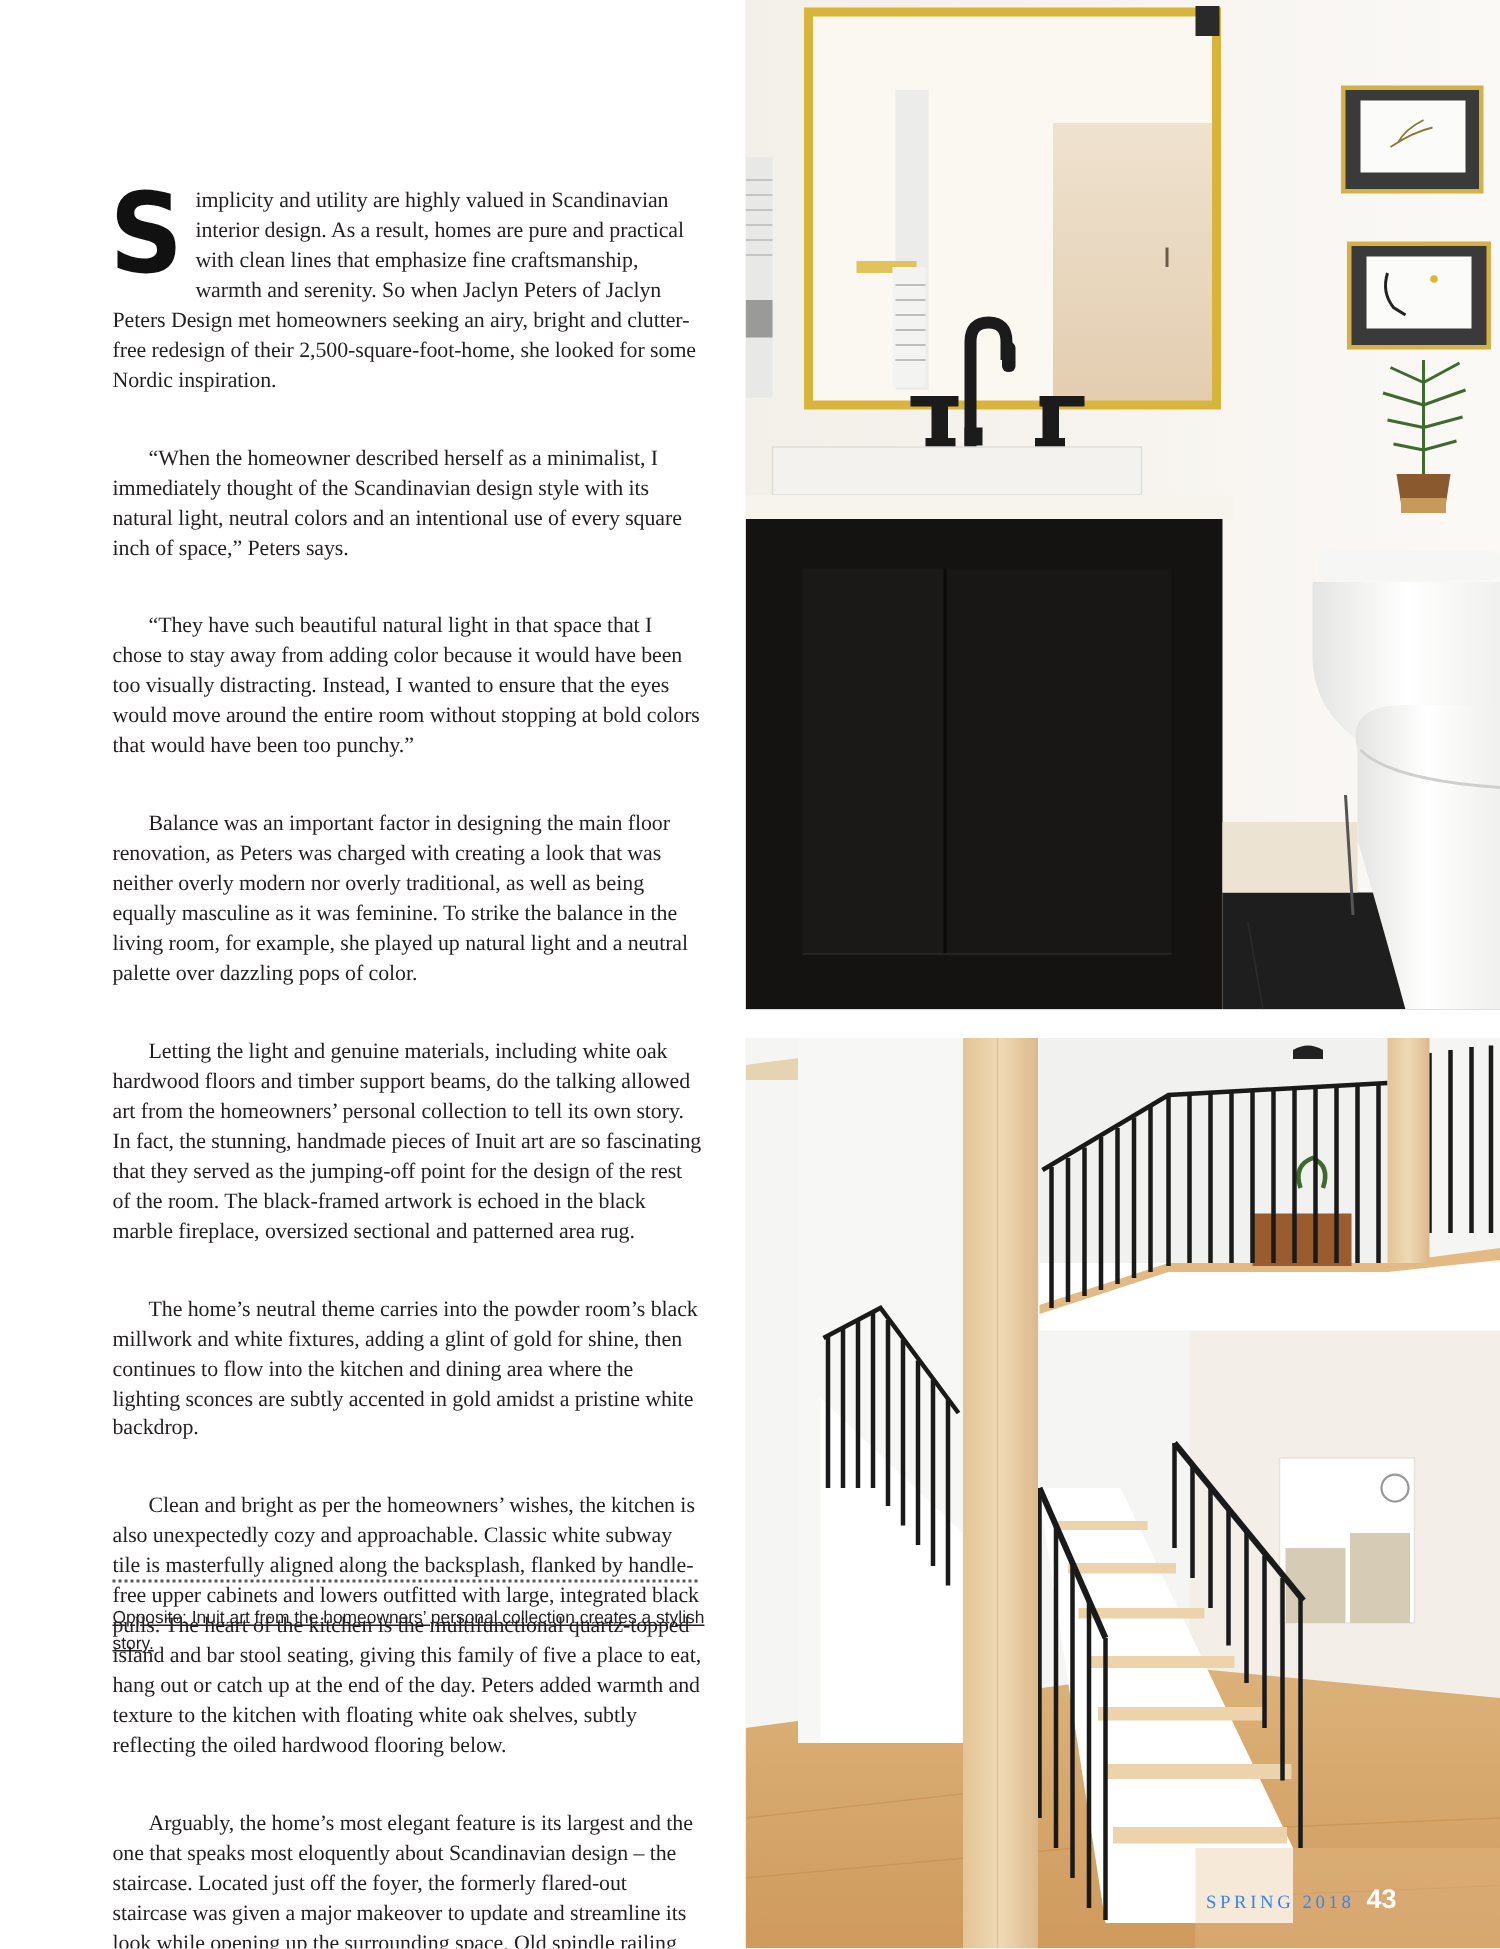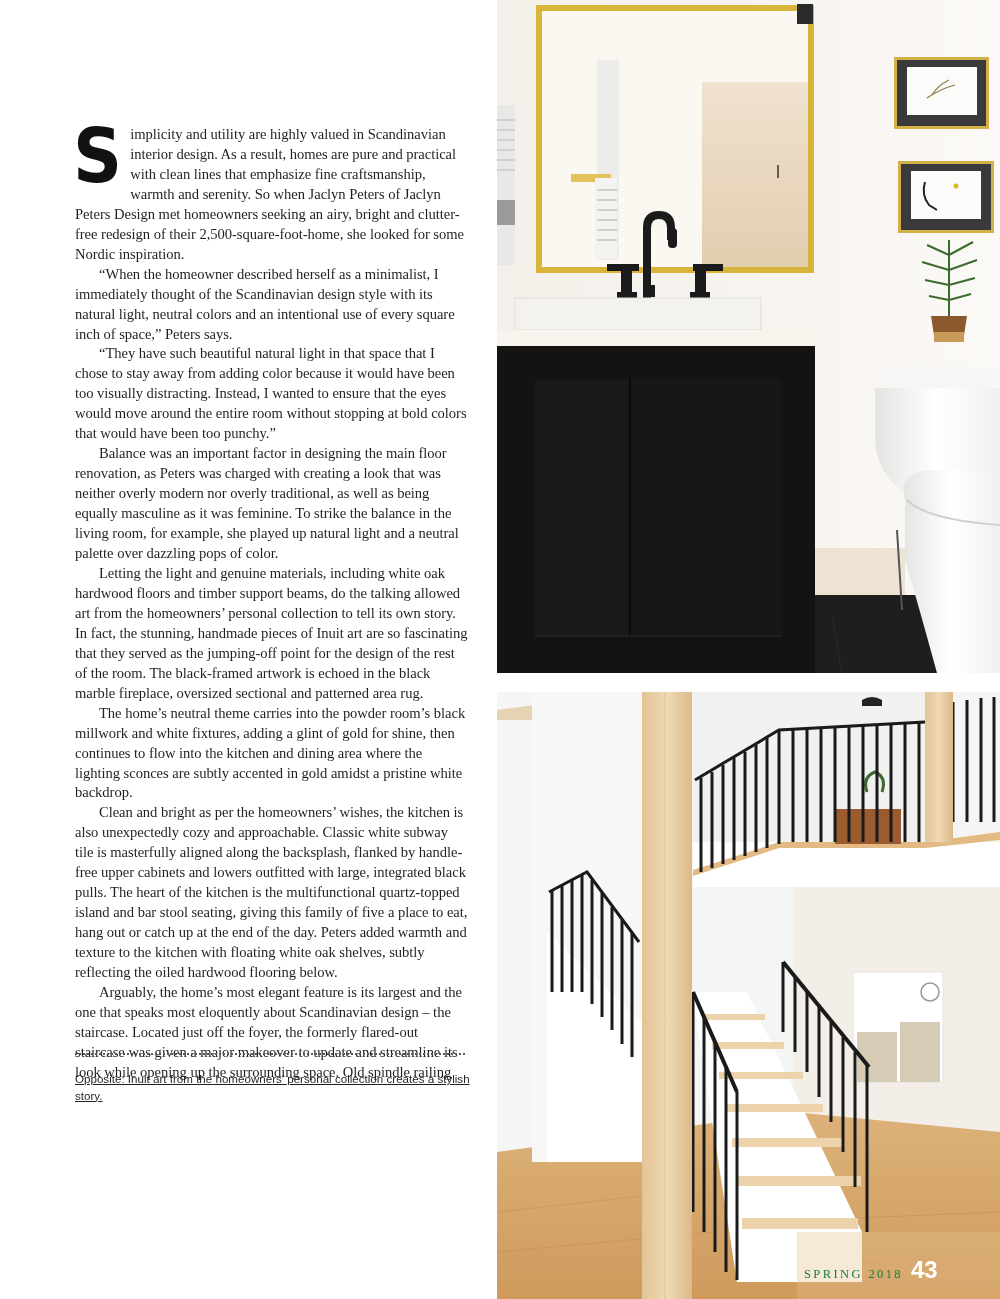--- a/index.html
+++ b/index.html
@@ -6,21 +6,21 @@
   html, body { width: 1000px; height: 1299px; background: #ffffff; overflow: hidden; }
   body { position: relative; font-family: "Liberation Serif", "DejaVu Serif", serif; color: #231f20; }
 
   
   .column {
     position: absolute; left: 75px; top: 125px; width: 394px;
     font-size: 14.6px; line-height: 19.95px; letter-spacing: -0.05px;
     text-align: left;
   }
   .column p { margin: 0; }
-  .column p.indent { text-indent: 24px; }
+  .column p.indent { text-indent: 24px; margin-top: 32px; }
   .dropcap {
     float: left;
     font-family: "DejaVu Sans", "Liberation Sans", sans-serif;
     font-weight: 900;
     font-size: 74px;
     line-height: 56px;
     height: 58px;
     margin: 3px 4px 0 -2px;
     color: #111;
     transform: scaleX(0.92);
@@ -42,24 +42,24 @@
   .photo-bath { left: 497px; top: 0; width: 503px; height: 673px; background: #f7f3ee; }
   .photo-stair { left: 497px; top: 692px; width: 503px; height: 607px; background: #f4f3f0; }
   .photo svg { display: block; width: 100%; height: 100%; }
 
   
   .folio {
     position: absolute; left: 804px; top: 1256px; height: 26px;
     display: flex; align-items: baseline; gap: 8px;
   }
   .folio-issue {
-    font-family: "Liberation Serif", serif; font-size: 12.5px; letter-spacing: 2.4px; color: #15803d;
+    font-family: "Liberation Serif", serif; font-size: 12.5px; letter-spacing: 2.4px; color: #3b82f6;
   }
   .folio-page {
-    font-family: "Liberation Sans", sans-serif; font-weight: 700; font-size: 24px; color: #ffffff;
+    font-family: "Liberation Sans", sans-serif; font-weight: 700; font-size: 18px; color: #ffffff;
   }
 </style>
 </head>
 <body>
 
 <div class="column">
   <p><span class="dropcap">S</span><span>implicity and utility are highly valued in Scandinavian interior design. As a result, homes are pure and practical with clean lines that emphasize fine craftsmanship, warmth and serenity. So when Jaclyn Peters of Jaclyn Peters Design met homeowners seeking an airy, bright and clutter-free redesign of their 2,500-square-foot-home, she looked for some Nordic inspiration.</span></p>
   <p class="indent">“When the homeowner described herself as a minimalist, I immediately thought of the Scandinavian design style with its natural light, neutral colors and an intentional use of every square inch of space,” Peters says.</p>
   <p class="indent">“They have such beautiful natural light in that space that I chose to stay away from adding color because it would have been too visually distracting. Instead, I wanted to ensure that the eyes would move around the entire room without stopping at bold colors that would have been too punchy.”</p>
   <p class="indent">Balance was an important factor in designing the main floor renovation, as Peters was charged with creating a look that was neither overly modern nor overly traditional, as well as being equally masculine as it was feminine. To strike the balance in the living room, for example, she played up natural light and a neutral palette over dazzling pops of color.</p>

